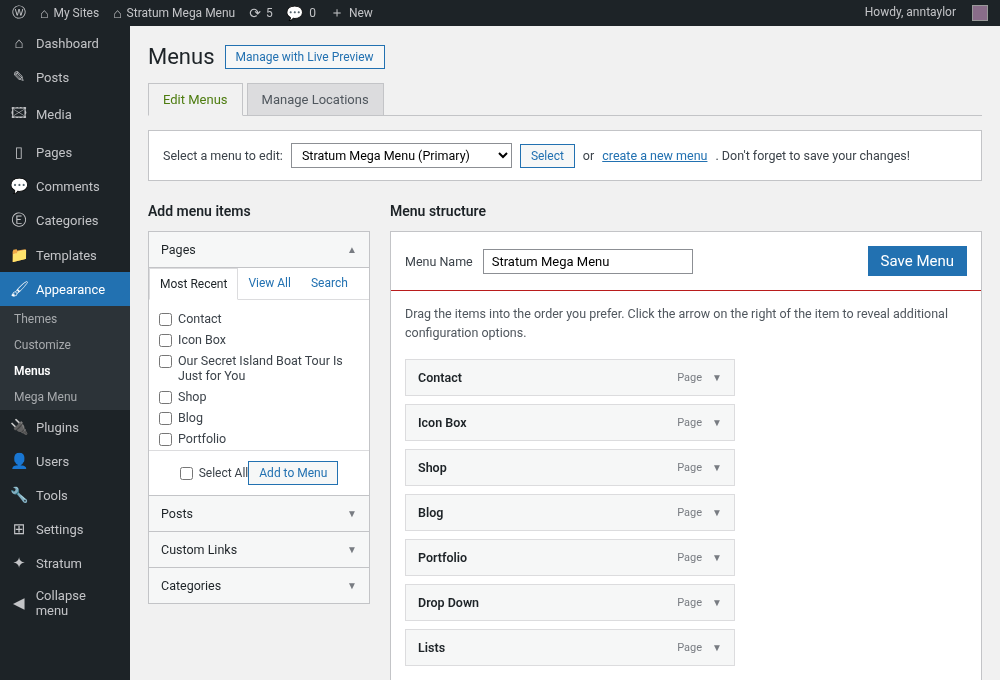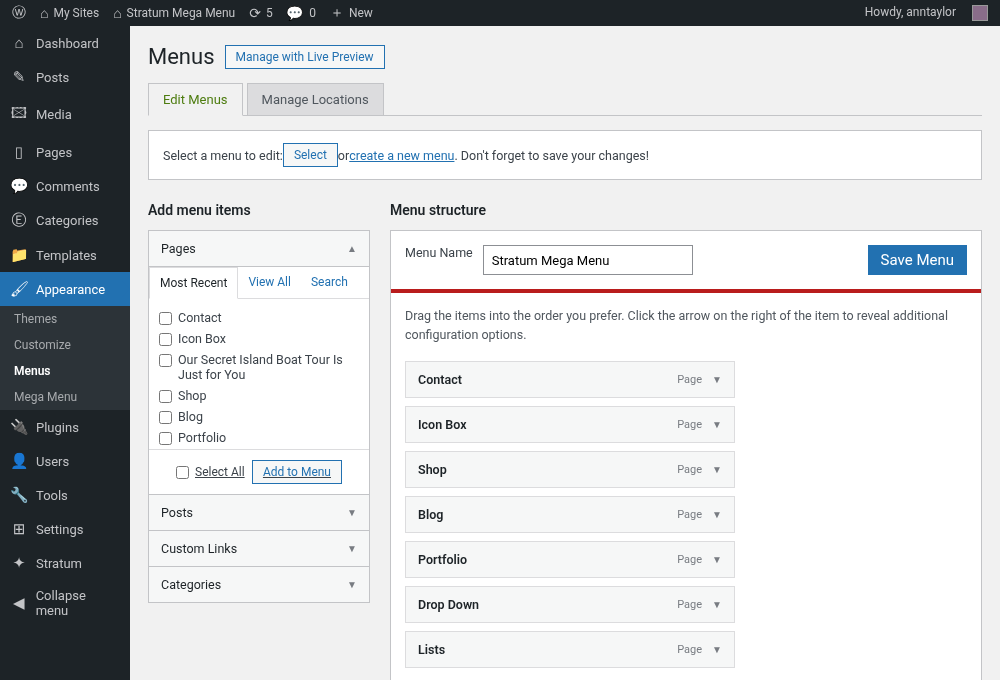--- a/index.html
+++ b/index.html
@@ -24,21 +24,21 @@
 
 .main { flex: 1; padding: 10px 18px 30px; overflow-y: auto; }
 .page-head { display: flex; align-items: center; gap: 10px; margin: 8px 0 14px; }
 .page-title { font-size: 22px; font-weight: 400; color: #1d2327; }
 .outline-btn { border: 1px solid #2271b1; color: #2271b1; background: #f6f7f7; padding: 4px 10px; font-size: 12px; cursor: pointer; }
 
 .tabs { display: flex; border-bottom: 1px solid #c3c4c7; margin-bottom: 14px; }
 .tab { padding: 8px 14px; border: 1px solid #c3c4c7; background: #dcdcde; margin-right: 4px; margin-bottom: -1px; cursor: pointer; color: #50575e; }
 .tab.active { background: #f1f1f1; border-bottom: 1px solid #f1f1f1; color: #4d7c0f; font-weight: 400; }
 
-.edit-bar { background: #fff; border: 1px solid #c3c4c7; padding: 12px 14px; margin-bottom: 22px; display: flex; align-items: center; font-size: 12.5px; }
+.edit-bar { background: #fff; border: 1px solid #c3c4c7; padding: 12px 14px; margin-bottom: 22px; display: flex; align-items: center; gap: 8px; font-size: 12.5px; }
 .edit-bar select { border: 1px solid #8c8f94; padding: 3px 24px 3px 6px; font-size: 12.5px; background: #fff; }
 .edit-bar a { color: #2271b1; text-decoration: underline; }
 
 .cols { display: flex; gap: 20px; }
 .col-left { width: 222px; }
 .col-right { flex: 1; }
 .section-title { font-size: 14px; font-weight: 600; margin-bottom: 12px; color: #1d2327; }
 
 .accordion { border: 1px solid #c3c4c7; background: #fff; margin-bottom: -1px; }
 .acc-head { background: #f6f7f7; padding: 10px 12px; display: flex; justify-content: space-between; align-items: center; cursor: pointer; font-size: 12.5px; color: #1d2327; }
@@ -49,25 +49,25 @@
 .inner-tab { padding: 8px 10px; cursor: pointer; color: #2271b1; }
 .inner-tab.active { border: 1px solid #dcdcde; border-bottom: 1px solid #fff; margin-bottom: -1px; background: #fff; color: #1d2327; }
 
 .check-list { height: 150px; overflow-y: scroll; padding: 8px 10px; background: #fff; }
 .check-row { display: flex; gap: 6px; padding: 3px 0; font-size: 12.5px; align-items: flex-start; }
 .check-row input { margin-top: 2px; }
 .check-list::-webkit-scrollbar { width: 16px; }
 .check-list::-webkit-scrollbar-track { background: #f0f0f0; }
 .check-list::-webkit-scrollbar-thumb { background: #c1c1c1; border: 3px solid #f0f0f0; }
 
-.acc-foot { display: flex; justify-content: space-between; align-items: center; padding: 10px 27px; border-top: 1px solid #dcdcde; background: #fff; text-decoration: underline; }
+.acc-foot { display: flex; justify-content: center; align-items: center; padding: 10px 16px; border-top: 1px solid #dcdcde; background: #fff; }
 .selectall { display: flex; gap: 6px; align-items: center; font-size: 12px; }
 
 .structure-box { border: 1px solid #c3c4c7; background: #fff; }
-.name-bar { display: flex; padding: 14px; border-bottom: 4px solid #b91c1c; gap: 10px; }
+.name-bar { display: flex; align-items: center; padding: 14px; border-bottom: 1px solid #b91c1c; gap: 10px; }
 .name-bar label { font-size: 12.5px; }
 .name-bar input[type=text] { border: 1px solid #8c8f94; padding: 4px 8px; width: 210px; font-size: 13px; }
 .save-btn { margin-left: auto; background: #2271b1; color: #fff; border: 1px solid #2271b1; padding: 5px 12px; cursor: pointer; font-size: 15px; }
 
 .structure-body { padding: 14px; }
 .instr { font-size: 12.5px; color: #50575e; margin-bottom: 16px; line-height: 1.5; }
 
 .menu-item { border: 1px solid #dcdcde; background: #f6f7f7; margin-bottom: 8px; display: flex; align-items: center; padding: 10px 12px; width: 330px; cursor: move; }
 .menu-item .mi-title { flex: 1; font-size: 12.5px; font-weight: 600; color: #1d2327; }
 .menu-item .mi-type { font-size: 11px; color: #787c82; margin-right: 10px; }
@@ -180,20 +180,21 @@
       <button class="outline-btn">Manage with Live Preview</button>
     </div>
 
     <div class="tabs">
       <div class="tab active">Edit Menus</div>
       <div class="tab">Manage Locations</div>
     </div>
 
     <div class="edit-bar">
       <span>Select a menu to edit:</span>
+      <select><option>Stratum Mega Menu (Primary)</option></select>
       <button class="outline-btn">Select</button>
       <span>or</span>
       <a href="#">create a new menu</a>
         <span>. Don't forget to save your changes!</span>
     </div>
 
     <div class="cols">
       <div class="col-left">
         <h3 class="section-title">Add menu items</h3>
 

